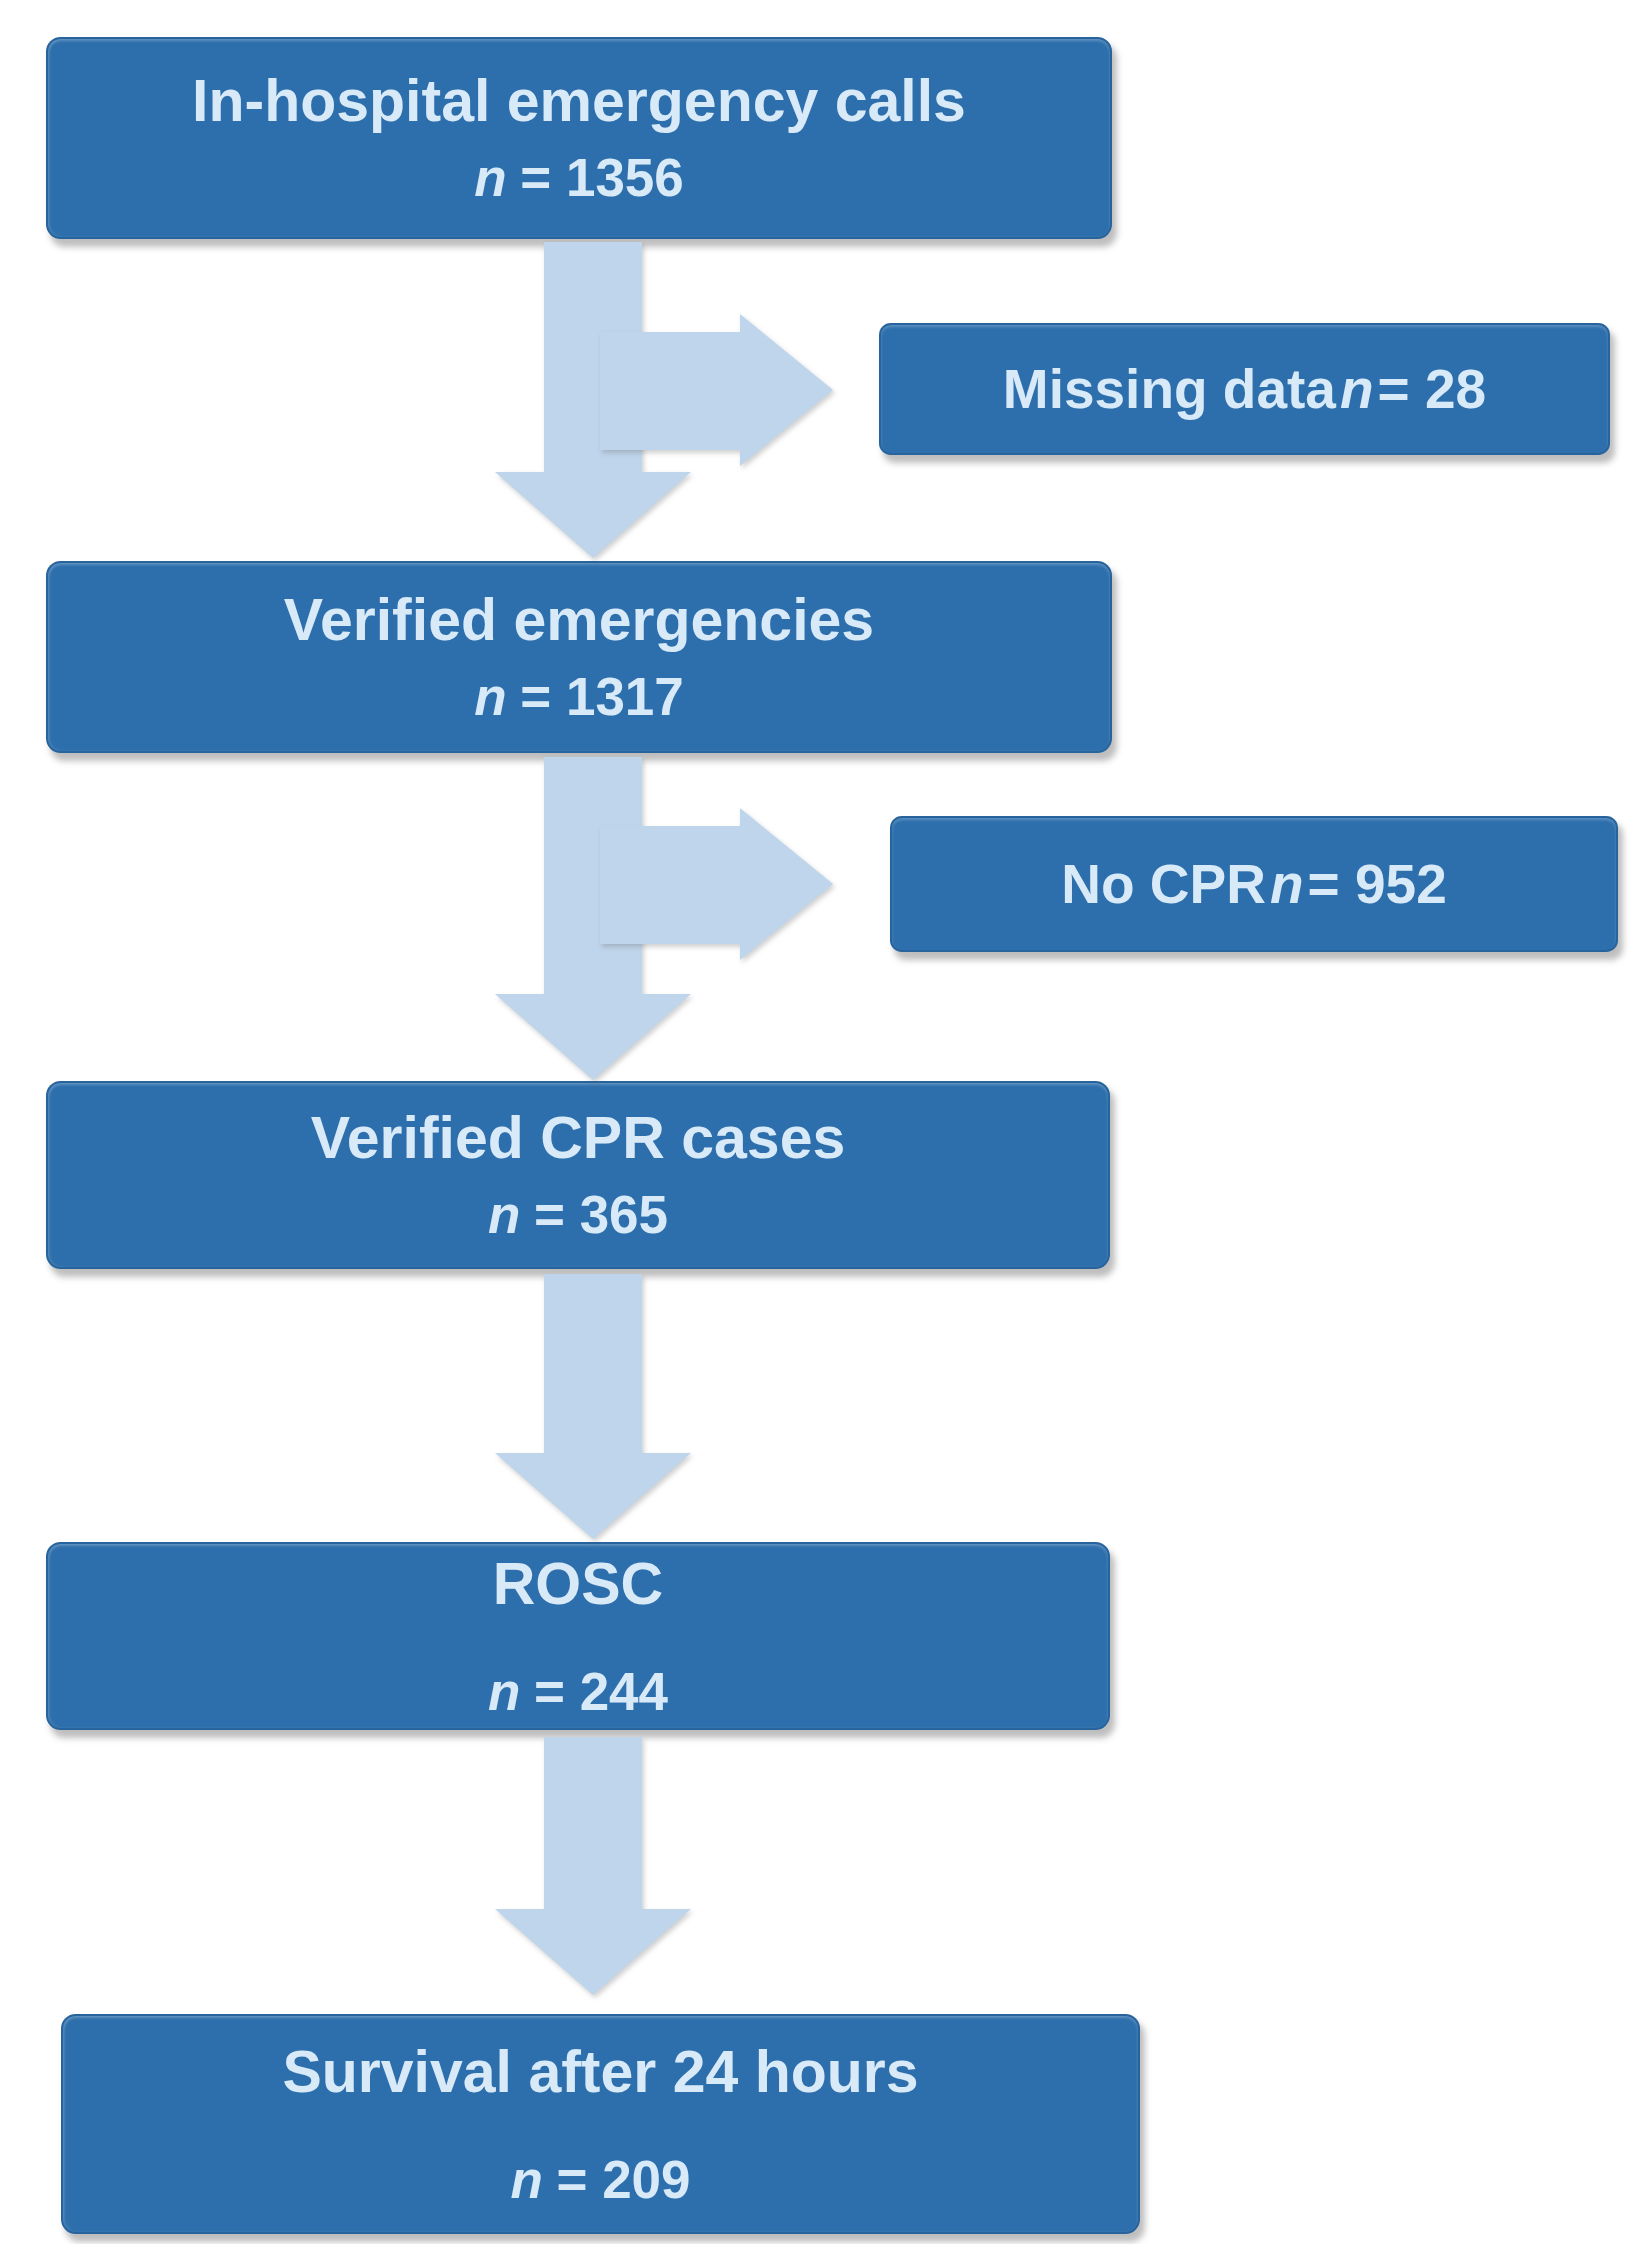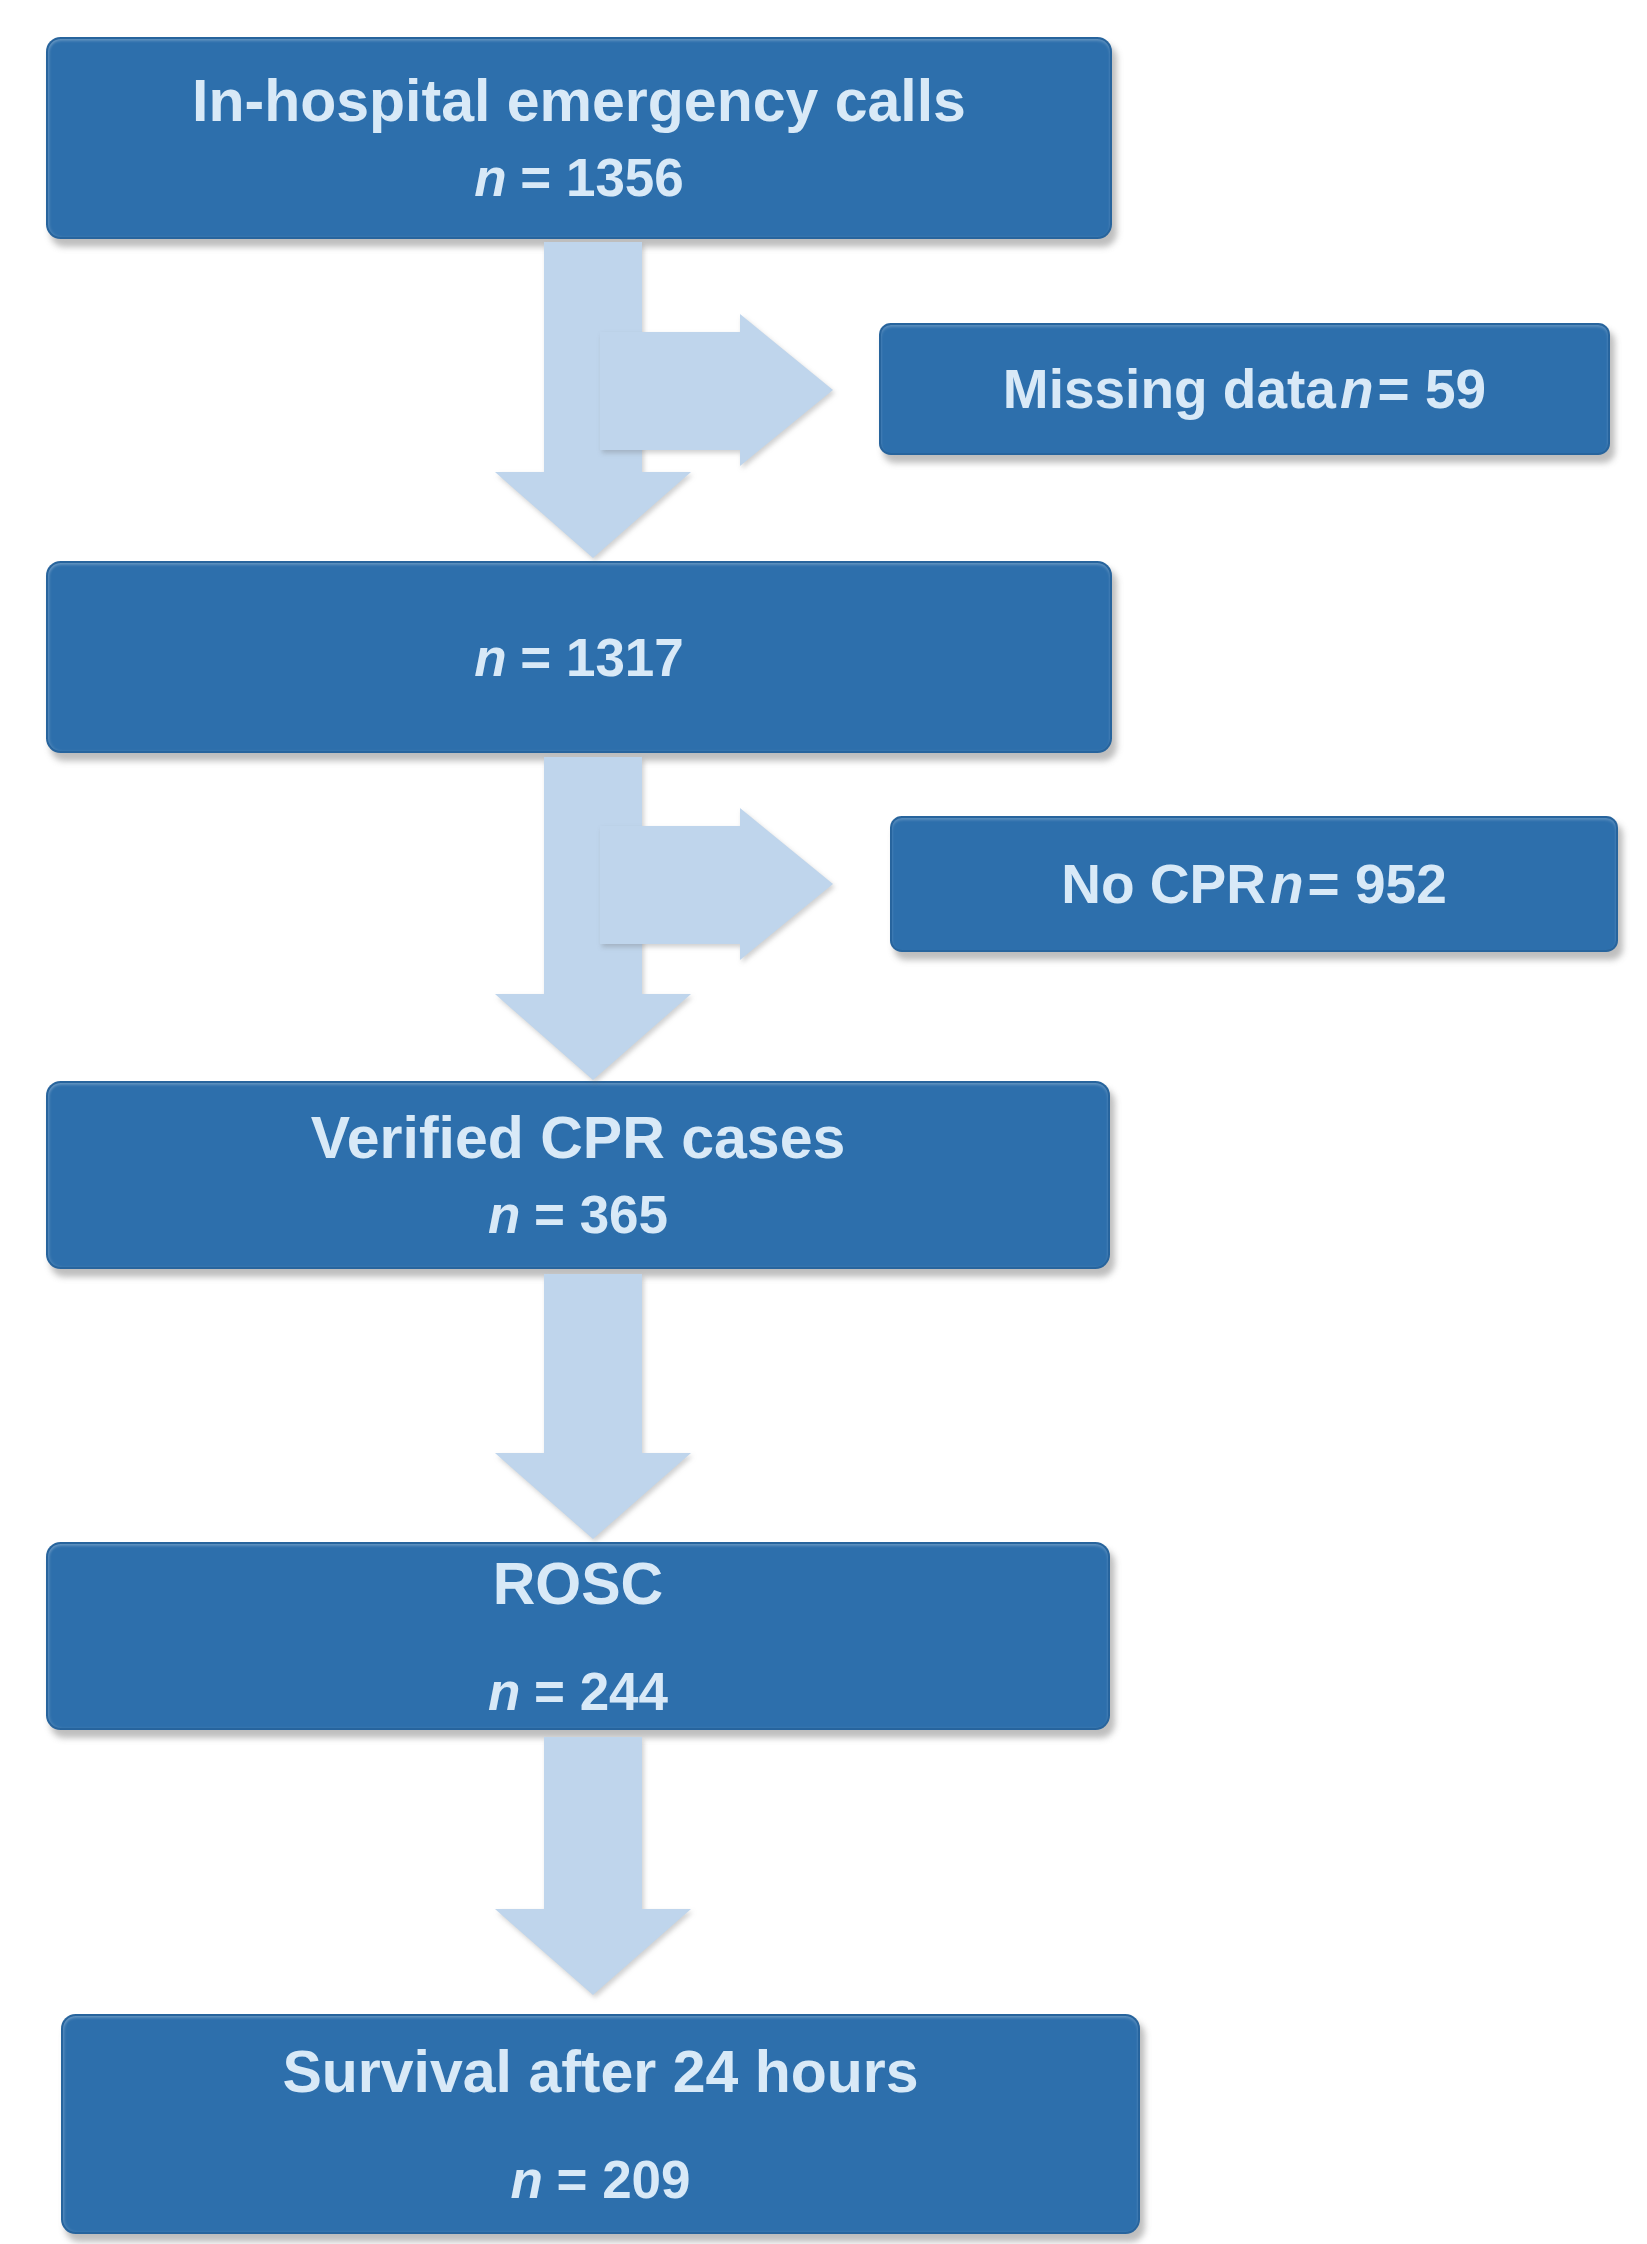--- a/index.html
+++ b/index.html
@@ -130,20 +130,21 @@
 
   <div class="box" style="left:46px; top:37px; width:1066px; height:202px;">
     <div class="box-label">In-hospital emergency calls</div>
     <div class="n-row">
       <span class="n-symbol">n</span>
       <span>= 1356</span>
     </div>
   </div>
 
   <div class="box" style="left:46px; top:561px; width:1066px; height:192px;">
+    <div class="box-label">Verified emergencies</div>
     <div class="n-row">
       <span class="n-symbol">n</span>
       <span>= 1317</span>
     </div>
   </div>
 
   <div class="box" style="left:46px; top:1081px; width:1064px; height:188px;">
     <div class="box-label">Verified CPR cases</div>
     <div class="n-row">
       <span class="n-symbol">n</span>
@@ -163,21 +164,21 @@
     <div class="box-label">Survival after 24 hours</div>
     <div class="n-row">
       <span class="n-symbol">n</span>
       <span>= 209</span>
     </div>
   </div>
 
   <div class="side-box" style="left:879px; top:323px; width:731px; height:132px;">
     <span>Missing data</span>
     <span class="n-symbol">n</span>
-    <span>= 59</span>
+    <span>= 28</span>
   </div>
 
   <div class="side-box" style="left:890px; top:816px; width:728px; height:136px;">
     <span>No CPR</span>
     <span class="n-symbol">n</span>
     <span>= 952</span>
   </div>
 
   <div class="down-arrow" style="left:495px; top:242px; width:196px; height:317px;">
     <div class="arrow-shaft" style="height:230px;"></div>

